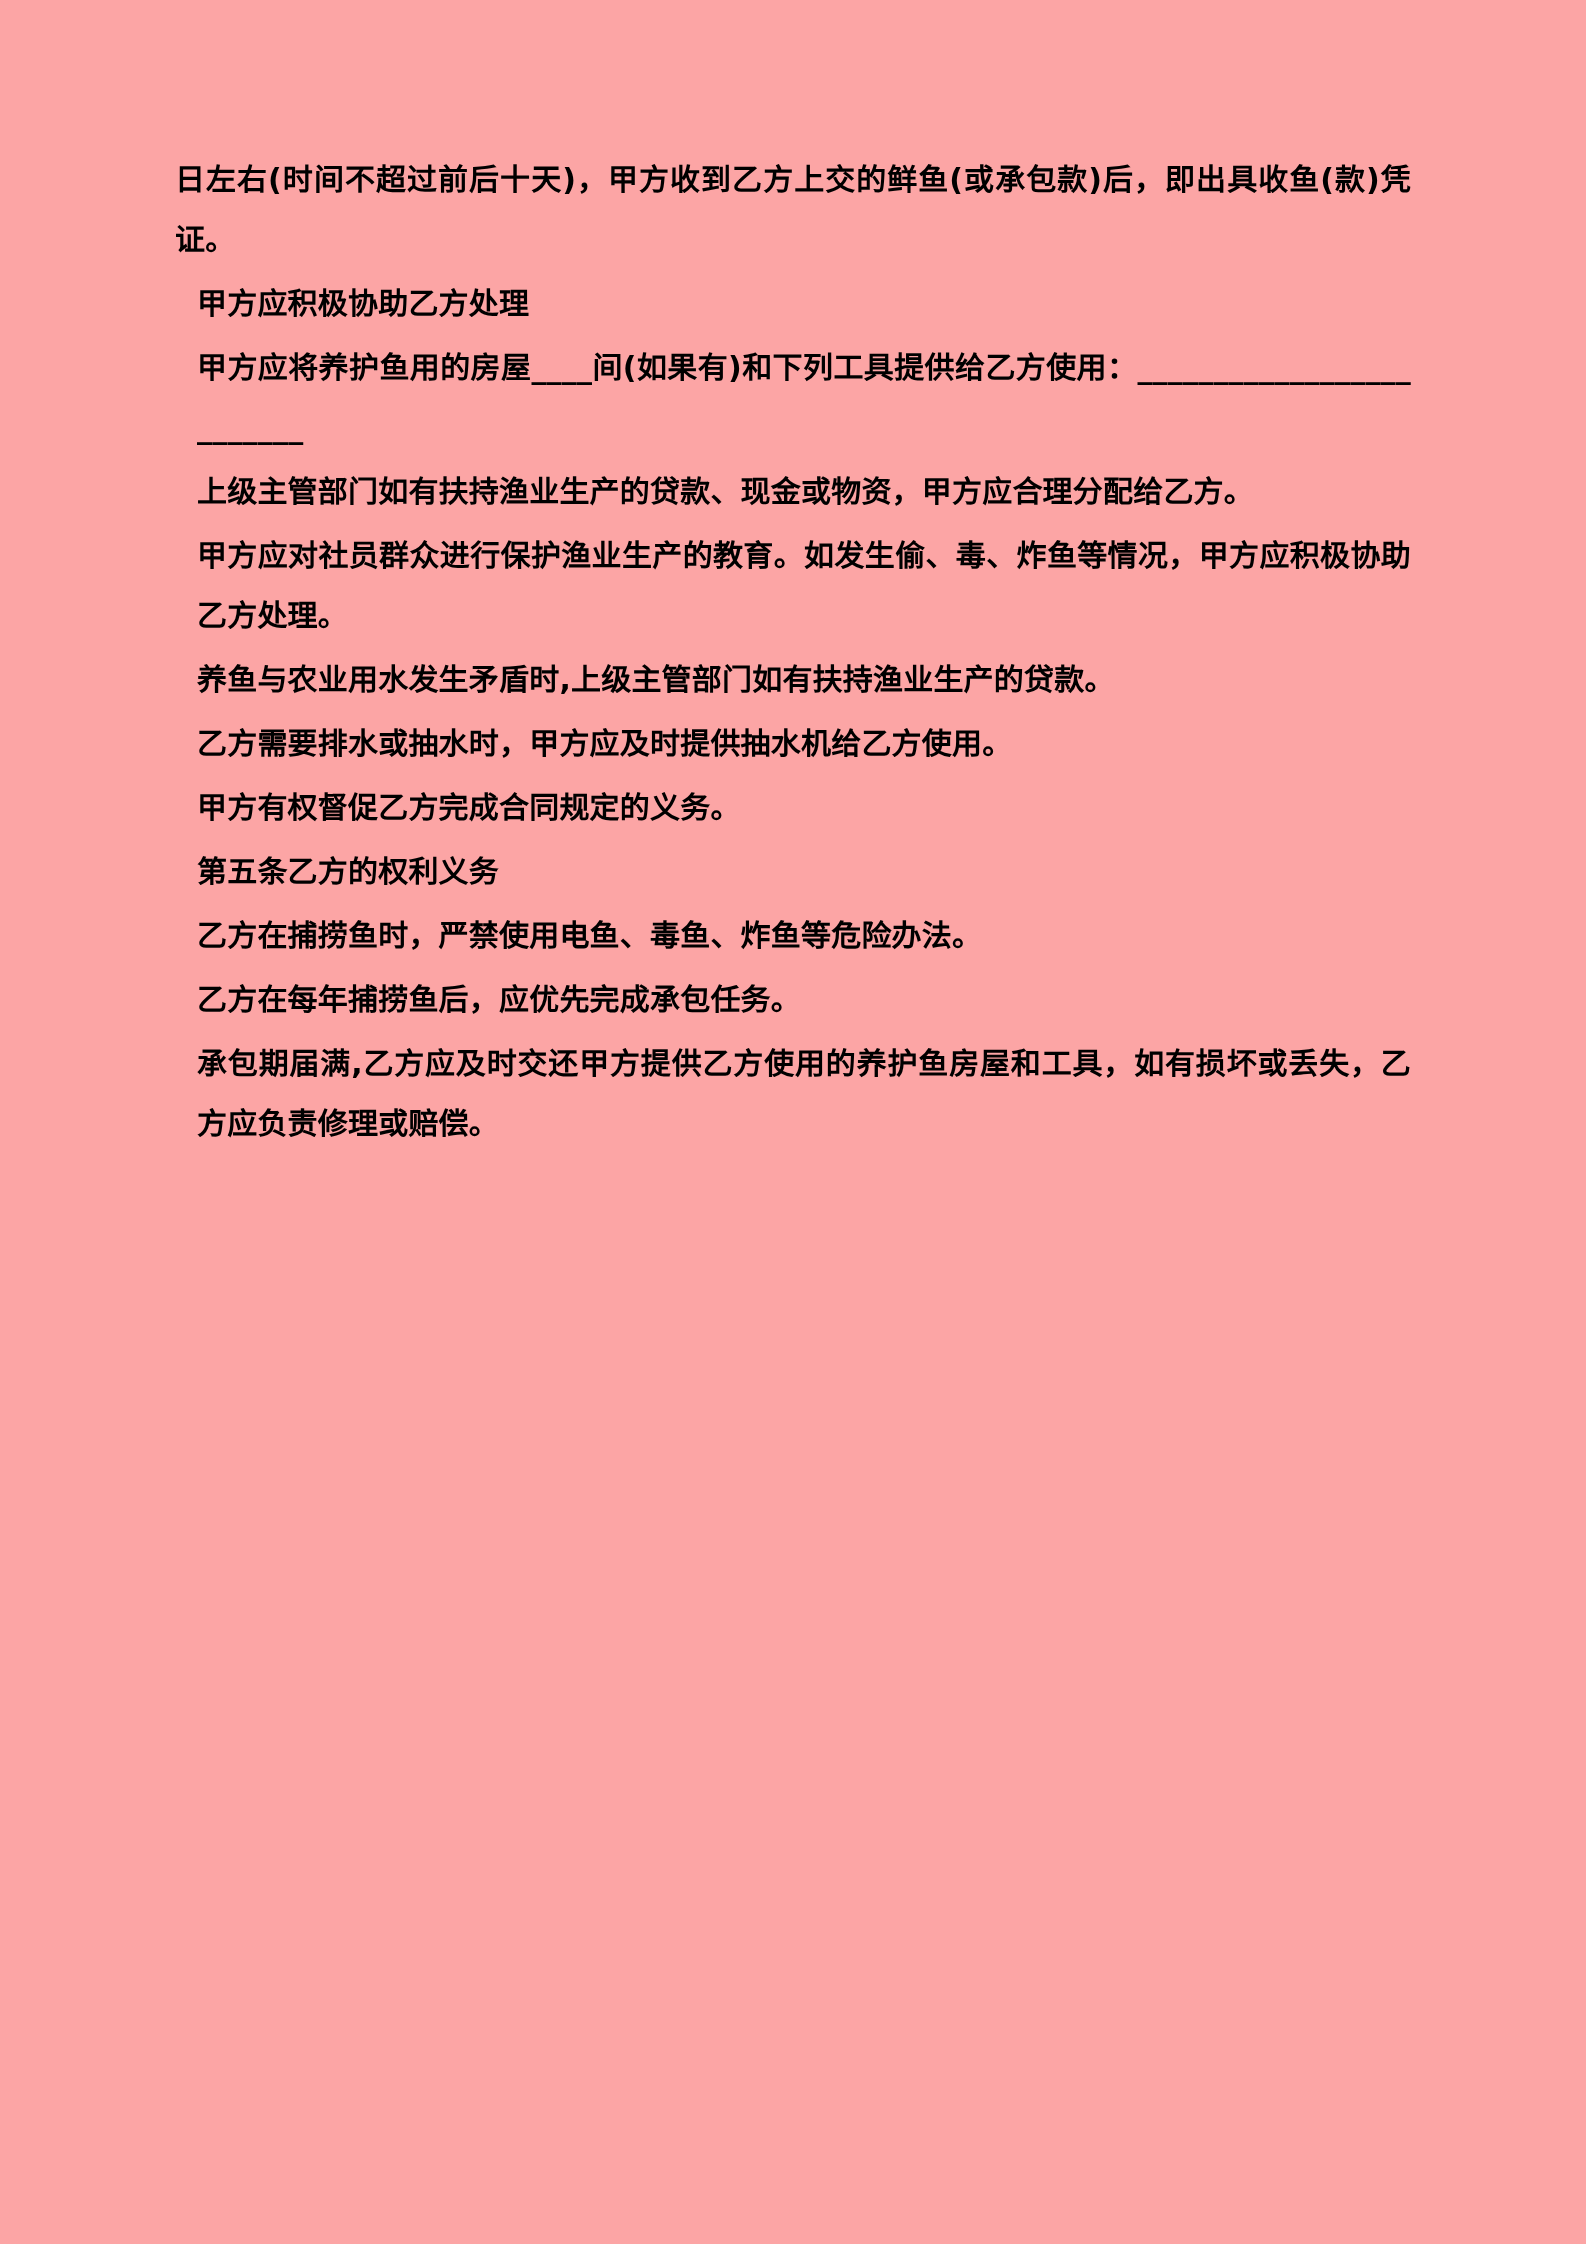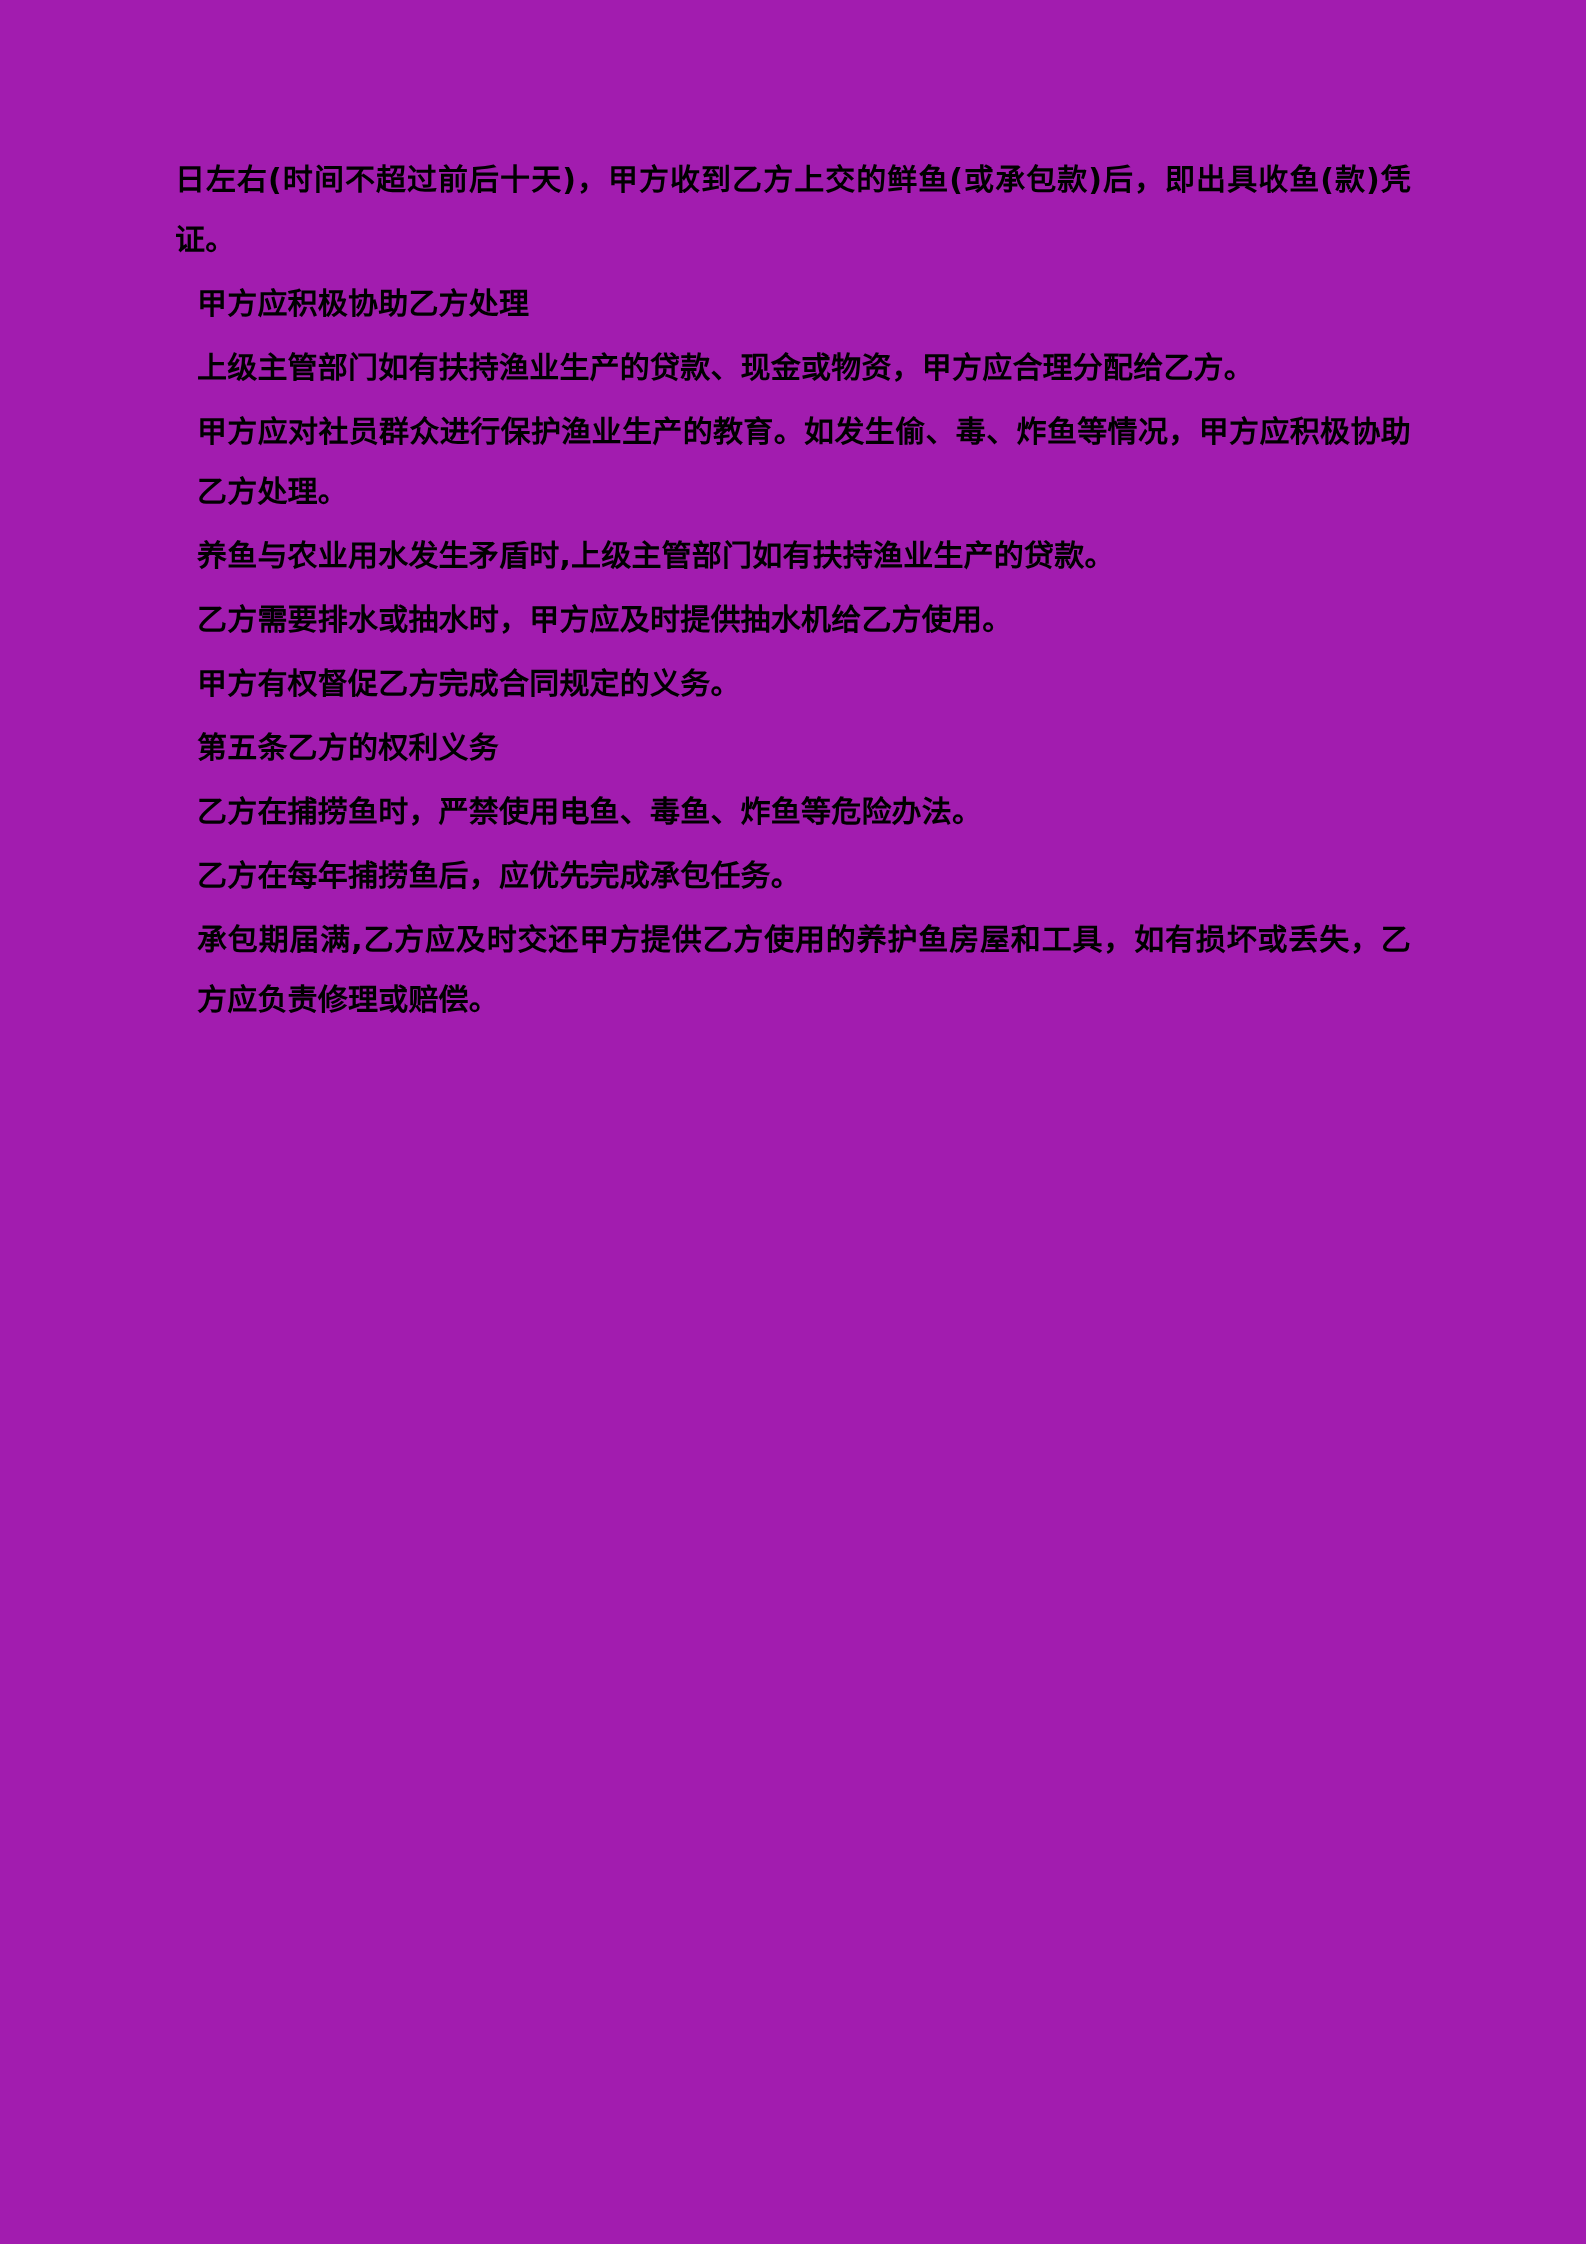--- a/index.html
+++ b/index.html
@@ -6,21 +6,21 @@
     margin: 0;
     padding: 0;
     background: #ffffff;
   }
   body {
     font-family: "DejaVu Sans", "Liberation Sans", sans-serif;
   }
   .page {
     width: 1586px;
     min-height: 2244px;
-    background: #a21caf;
+    background: #fca5a5;
     position: relative;
     box-sizing: border-box;
     padding: 150px 175px 120px 175px;
   }
   .doc-body {
     display: block;
   }
   .para {
     font-size: 30px;
     line-height: 2.0;
@@ -41,20 +41,21 @@
   }
 </style>
 </head>
 <body>
 
 <div class="page">
   <div class="doc-body">
 
     <p class="para noindent">日左右(时间不超过前后十天)，甲方收到乙方上交的鲜鱼(或承包款)后，即出具收鱼(款)凭证。</p>
     <p class="para indent">甲方应积极协助乙方处理</p>
+    <p class="para indent">甲方应将养护鱼用的房屋____间(如果有)和下列工具提供给乙方使用：_________________________</p>
     <p class="para indent">上级主管部门如有扶持渔业生产的贷款、现金或物资，甲方应合理分配给乙方。</p>
     <p class="para indent">甲方应对社员群众进行保护渔业生产的教育。如发生偷、毒、炸鱼等情况，甲方应积极协助乙方处理。</p>
     <p class="para indent">养鱼与农业用水发生矛盾时,上级主管部门如有扶持渔业生产的贷款。</p>
     <p class="para indent">乙方需要排水或抽水时，甲方应及时提供抽水机给乙方使用。</p>
     <p class="para indent">甲方有权督促乙方完成合同规定的义务。</p>
     <p class="para indent">第五条乙方的权利义务</p>
     <p class="para indent">乙方在捕捞鱼时，严禁使用电鱼、毒鱼、炸鱼等危险办法。</p>
     <p class="para indent">乙方在每年捕捞鱼后，应优先完成承包任务。</p>
     <p class="para indent">承包期届满,乙方应及时交还甲方提供乙方使用的养护鱼房屋和工具，如有损坏或丢失，乙方应负责修理或赔偿。</p>
 

